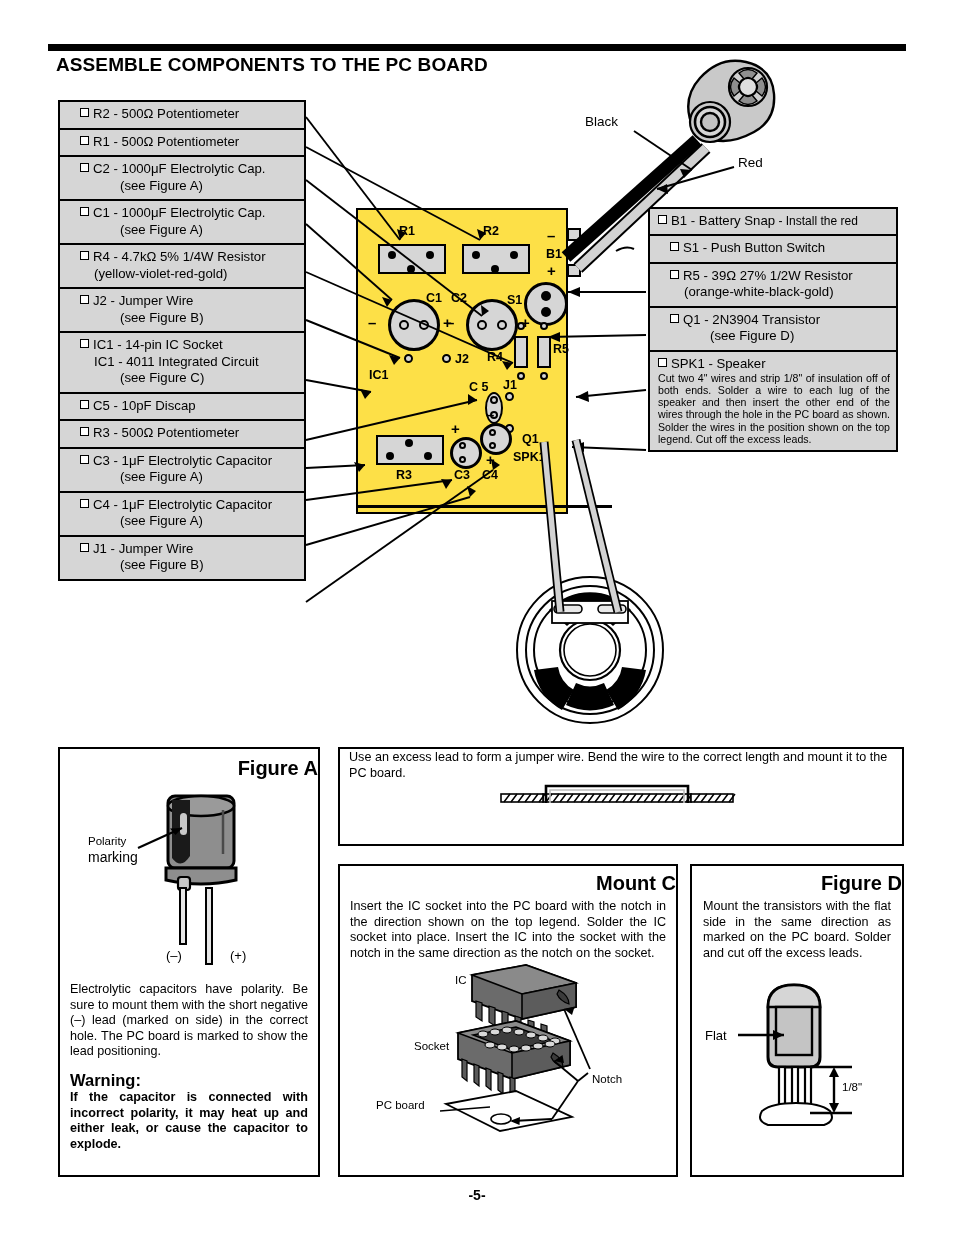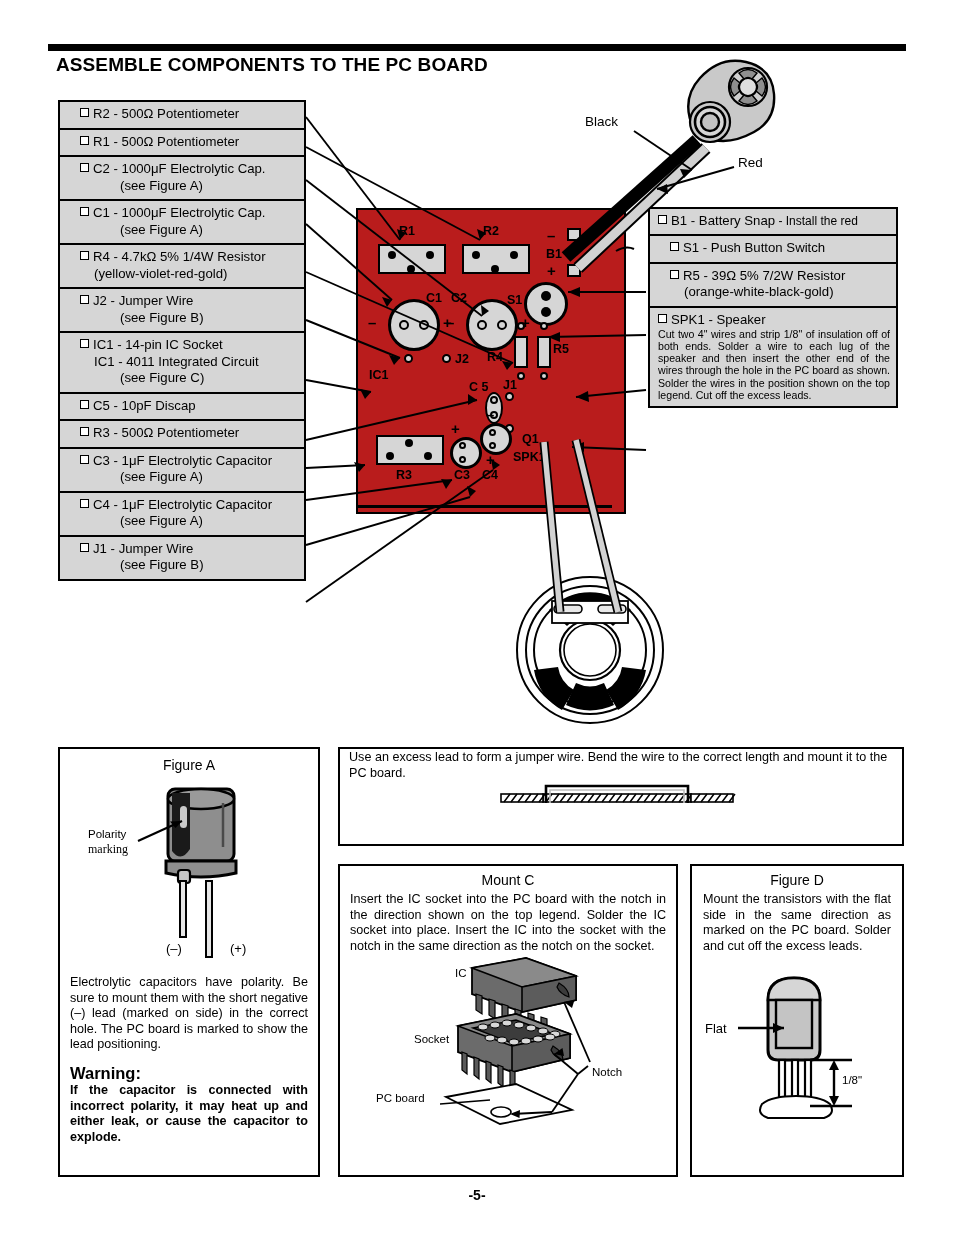--- a/index.html
+++ b/index.html
@@ -23,36 +23,36 @@
   .cl-line.ind2{padding-left:52px;}
   .cb{display:inline-block;width:9px;height:9px;border:1.6px solid #000;background:#fff;
       box-sizing:border-box;margin-right:4px;vertical-align:1px;}
   .para{font-size:10.6px;line-height:12.3px;text-align:justify;}
   .sub-title{font-size:13.2px;line-height:16px;}
 
   #checklist-left{left:58px;top:100px;width:248px;}
   #checklist-right{left:648px;top:207px;width:250px;}
 
   
-  #pcboard-panel{left:356px;top:208px;width:270px;height:306px;
-                 background:#b91c1c;border:2.5px solid #000;box-sizing:border-box;}
+  #pcboard-panel{left:356px;top:208px;width:212px;height:306px;
+                 background:#fde047;border:2.5px solid #000;box-sizing:border-box;}
   #board-lower-line{left:358px;top:505px;width:254px;height:2.5px;background:#000;}
   .bl{position:absolute;font-size:12.5px;font-weight:bold;}
   .blp{position:absolute;font-size:15px;font-weight:bold;}
 
   
   .pot{position:absolute;border:2.6px solid #000;background:#d6d6d6;box-sizing:border-box;}
   .pad{position:absolute;border-radius:50%;background:#000;}
   .pad.hole{background:#d6d6d6;border:2.2px solid #000;box-sizing:border-box;}
   .ecap{position:absolute;border:3px solid #000;border-radius:50%;box-sizing:border-box;background:#d6d6d6;}
   .res{position:absolute;border:2.4px solid #000;background:#d6d6d6;box-sizing:border-box;}
 
   
   .fig-box{border:2.5px solid #000;background:#fff;box-sizing:border-box;}
-  .fig-title{text-align:center;font-size:14px;font-weight:normal;}
+  .fig-title{text-align:right;font-size:20px;font-weight:bold;}
   .fig-body{font-size:12.6px;line-height:15.6px;text-align:justify;}
   #fig-a{left:58px;top:747px;width:262px;height:430px;}
   #fig-b{left:338px;top:747px;width:566px;height:99px;}
   #fig-c{left:338px;top:864px;width:340px;height:313px;}
   #fig-d{left:690px;top:864px;width:214px;height:313px;}
 
   #warning-head{font-size:16.5px;font-weight:bold;margin-top:11px;}
   #warning-text{font-size:12.6px;line-height:15.6px;font-weight:bold;text-align:justify;margin-top:1px;}
 
   #page-number{left:0;top:1187px;width:954px;text-align:center;
@@ -116,22 +116,26 @@
   </div>
 
 <div class="abs cl-box" id="checklist-right">
     <div class="cl-item">
       <div class="sub-title" style="white-space: normal;"><span class="cb"></span><span>B1 - Battery Snap</span><span style="font-size: 12px;"> - Install the red</span></div>
     </div>
     <div class="cl-item">
       <div class="cl-line"><span class="cb"></span><span>S1 - Push Button Switch</span></div>
     </div>
     <div class="cl-item">
-      <div class="cl-line"><span class="cb"></span><span>R5 - 39Ω 5% 7/2W Resistor</span></div>
+      <div class="cl-line"><span class="cb"></span><span>R5 - 39Ω 27% 1/2W Resistor</span></div>
       <div class="cl-line ind1"><span>(orange-white-black-gold)</span></div>
+    </div>
+    <div class="cl-item">
+      <div class="cl-line"><span class="cb"></span><span>Q1 - 2N3904 Transistor</span></div>
+      <div class="cl-line ind2"><span>(see Figure D)</span></div>
     </div>
     <div class="cl-item">
       <div class="sub-title"><span class="cb"></span><span>SPK1 - Speaker</span></div>
       <div class="para">Cut two 4" wires and strip 1/8" of insulation off of both ends. Solder a wire to each lug of the speaker and then insert the other end of the wires through the hole in the PC board as shown. Solder the wires in the position shown on the top legend. Cut off the excess leads.</div>
     </div>
   </div>
 
 <div class="abs" id="pcboard-panel">
 
   <div class="pot" style="left:20px;top:34px;width:68px;height:30px;"></div>
@@ -235,21 +239,21 @@
       <path d="M106 88 h70 v12 q-35 8 -70 0 z" fill="#8e8e8e" stroke="#000" stroke-width="3"></path>
       <rect x="118" y="97" width="12" height="13" rx="3" fill="#c7c7c7" stroke="#000" stroke-width="2.2"></rect>
 
       <rect x="120" y="108" width="6" height="56" fill="#e6e6e6" stroke="#000" stroke-width="2"></rect>
       <rect x="146" y="108" width="6" height="76" fill="#e6e6e6" stroke="#000" stroke-width="2"></rect>
 
       <path d="M78 68 L122 48" stroke="#000" stroke-width="2.2" fill="none"></path>
       <path d="M122 48 l-12 0.5 l5.5 6.5 z" fill="#000"></path>
     </svg>
     <div class="abs" style="left:28px;top:55px;font-size:11.5px;">Polarity</div>
-    <div class="abs" style="left:28px;top:69px;font-size:12px;font-family:Liberation Serif, serif;">marking</div>
+    <div class="abs" style="left:28px;top:69px;font-size:14px;">marking</div>
     <div class="abs" style="left:106px;top:168px;font-size:13px;">(–)</div>
     <div class="abs" style="left:170px;top:168px;font-size:13px;">(+)</div>
   </div>
   <div class="fig-body" style="margin:6px 10px 0 10px;">Electrolytic capacitors have polarity. Be sure to mount them with the short negative (–) lead (marked on side) in the correct hole. The PC board is marked to show the lead positioning.</div>
   <div id="warning-head" style="margin-left:10px;">Warning:</div>
   <div id="warning-text" style="margin:0 10px 15px 10px;">If the capacitor is connected with incorrect polarity, it may heat up and either leak, or cause the capacitor to explode.</div>
 </div>
 
 <div class="abs fig-box" id="fig-b">
   <div class="fig-body" style="margin:1px 9px 0 9px;text-align:left;">Use an excess lead to form a jumper wire. Bend the wire to the correct length and mount it to the PC board.</div>

